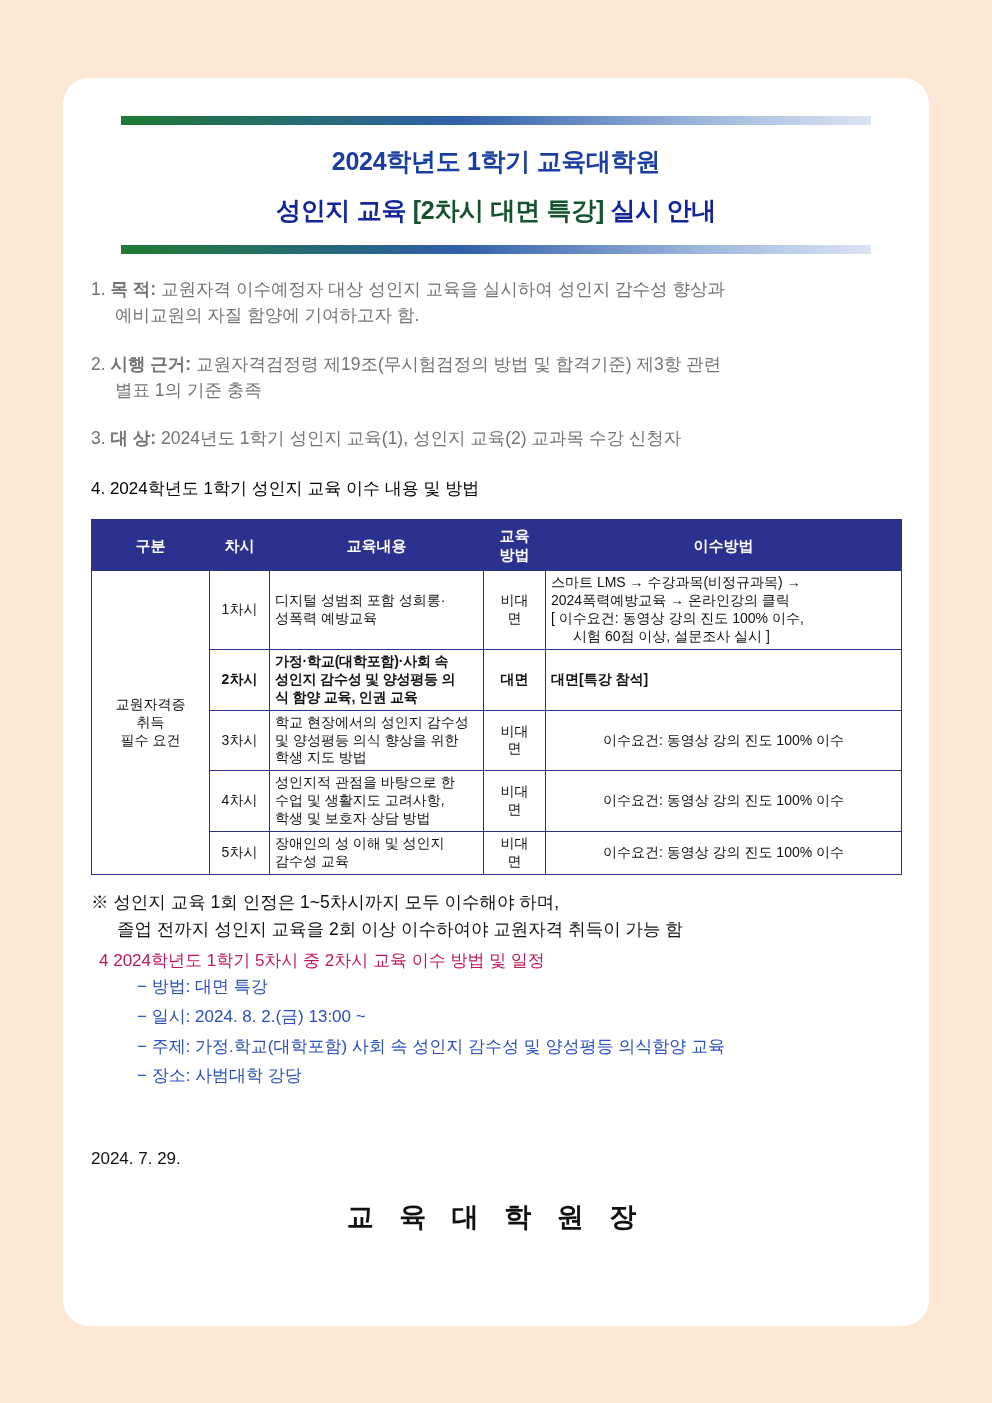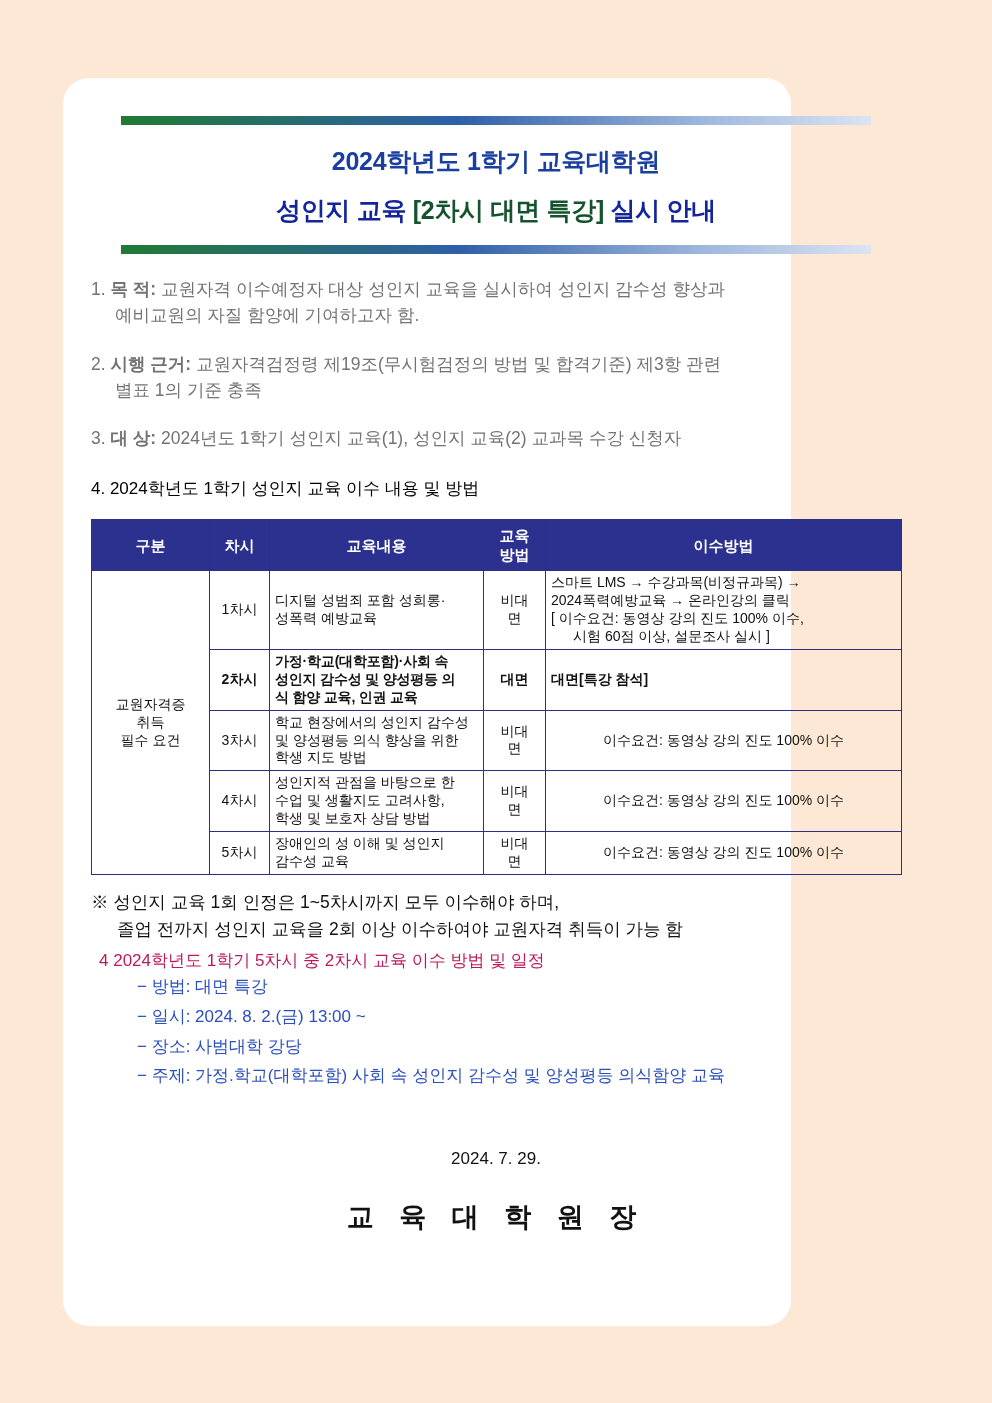--- a/index.html
+++ b/index.html
@@ -10,21 +10,21 @@
     width: 992px;
     height: 1403px;
     background: #fce8d5;
     font-family: "Liberation Sans", sans-serif;
     overflow: hidden;
   }
   .page {
     position: absolute;
     left: 63px;
     top: 78px;
-    width: 728px;
+    width: 866px;
     height: 1248px;
     background: #ffffff;
     border-radius: 26px;
     box-sizing: border-box;
   }
   .inner {
     position: absolute;
     left: 28px;
     top: 38px;
     width: 810px;
@@ -154,21 +154,21 @@
   }
   .dash {
     font-size: 17px;
     color: #2b4fbb;
     padding-left: 46px;
     line-height: 1.75;
   }
 
   
   .date {
-    text-align: center;
+    text-align: left;
     margin-top: 58px;
     font-size: 17px;
     color: #111;
   }
   .signer {
     text-align: center;
     margin-top: 30px;
     font-size: 27px;
     font-weight: bold;
     letter-spacing: 9px;
@@ -308,20 +308,20 @@
     </table>
 
     <div class="note">
       <span>※ 성인지 교육 1회 인정은 1~5차시까지 모두 이수해야 하며,</span>
       <span class="l2">졸업 전까지 성인지 교육을 2회 이상 이수하여야 교원자격 취득이 가능 함</span>
     </div>
 
     <div class="sub-head">4 2024학년도 1학기 5차시 중 2차시 교육 이수 방법 및 일정</div>
     <div class="dash">− 방법: 대면 특강</div>
     <div class="dash">− 일시: 2024. 8. 2.(금) 13:00 ~</div>
+    <div class="dash">− 주제: 가정.학교(대학포함) 사회 속 성인지 감수성 및 양성평등 의식함양 교육</div>
     <div class="dash">− 장소: 사범대학 강당</div>
-    <div class="dash">− 주제: 가정.학교(대학포함) 사회 속 성인지 감수성 및 양성평등 의식함양 교육</div>
 
     <div class="date">2024. 7. 29.</div>
     <div class="signer">교 육 대 학 원 장</div>
 
   </div>
 </div>
 
 </body></html>

